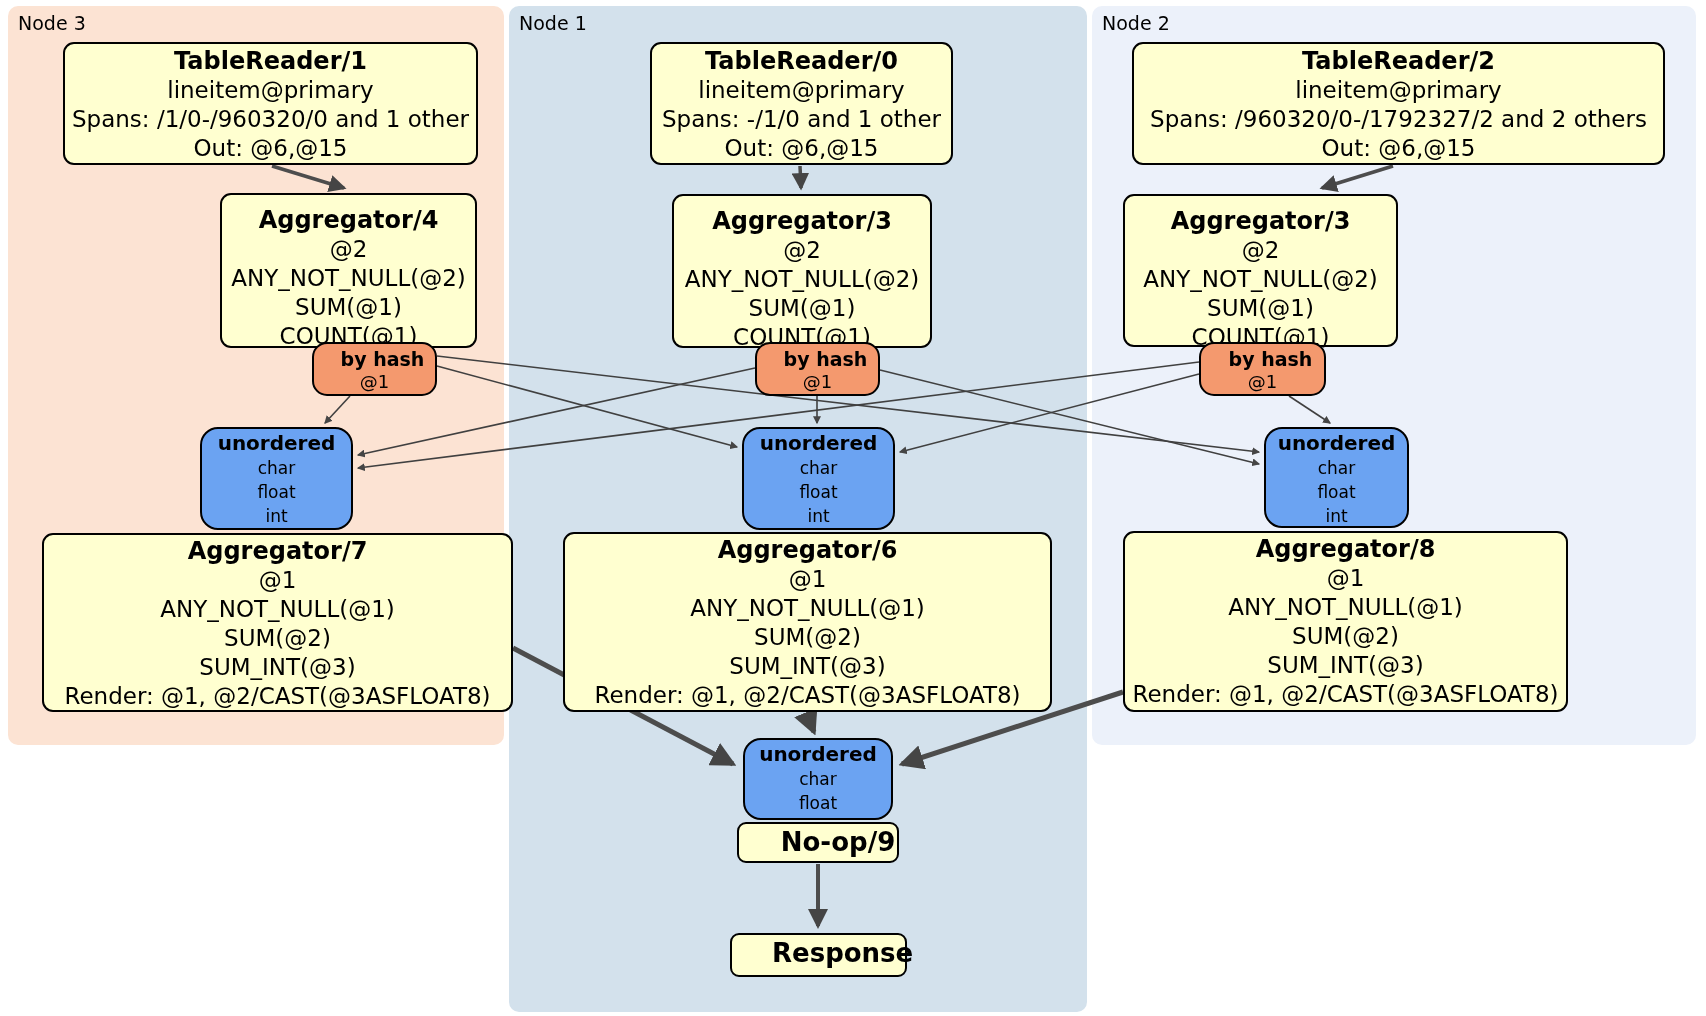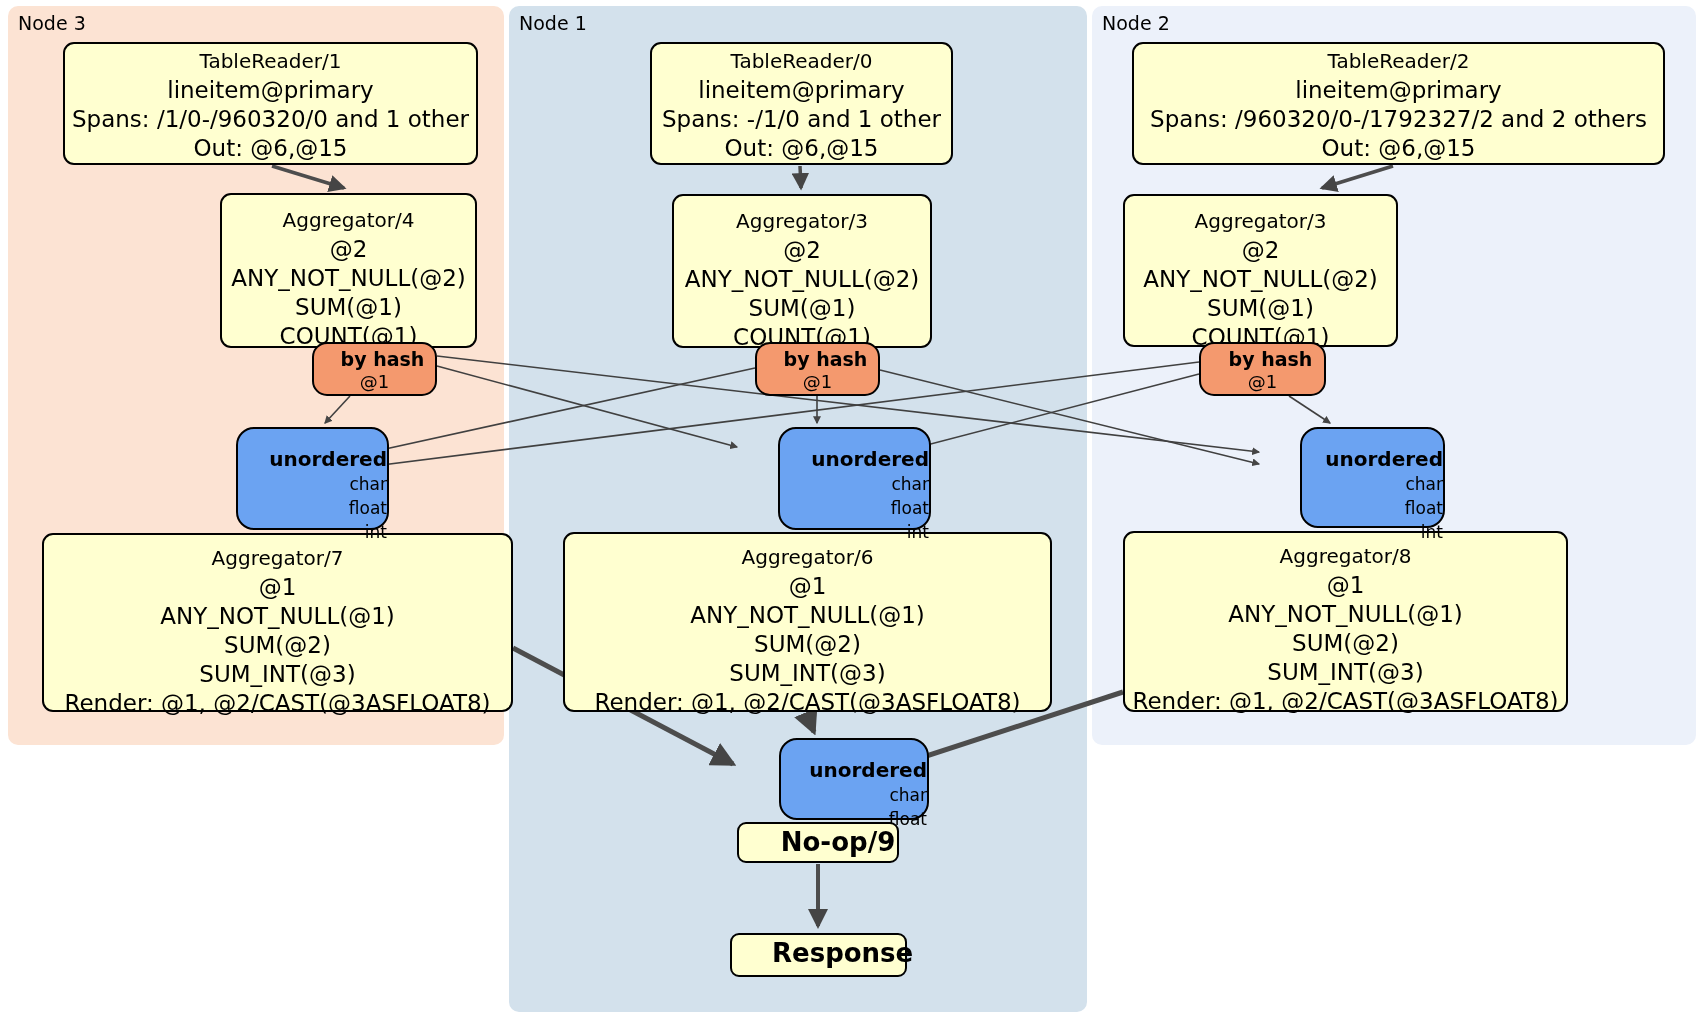--- a/index.html
+++ b/index.html
@@ -10,34 +10,34 @@
   .region{position:absolute;border-radius:10px;}
   .region-node3{left:8px;top:6px;width:496px;height:739px;background:var(--node3_bg);}
   .region-node1{left:509px;top:6px;width:578px;height:1006px;background:var(--node1_bg);}
   .region-node2{left:1092px;top:6px;width:604px;height:739px;background:var(--node2_bg);}
   .region-label{position:absolute;left:10px;top:6px;font-size:19px;line-height:22px;color:#000;}
   svg.edges{position:absolute;left:0;top:0;z-index:1;}
   .box{
     position:absolute;box-sizing:border-box;text-align:center;
     background:var(--box_bg);border:2px solid #000;border-radius:11px;z-index:2;
   }
-  .box .title{font-weight:normal;font-size:20px;line-height:30px;}
+  .box .title{font-weight:bold;font-size:24px;line-height:30px;}
   .box .line{font-size:23px;line-height:29px;white-space:nowrap;}
   .tr{padding-top:2px;}
   .agg-top{padding-top:10px;}
-  .agg-bot{padding-top:8px;}
+  .agg-bot{padding-top:1px;}
   .router{
     position:absolute;box-sizing:border-box;text-align:center;z-index:3;
     background:var(--router_bg);border:2px solid #000;border-radius:15px;padding-top:3px;
   }
   .router .title{font-weight:bold;font-size:19px;line-height:24px;padding-left:16px;}
   .router .sub{font-size:18px;line-height:21px;}
   .sync{
-    position:absolute;box-sizing:border-box;text-align:right;z-index:3;
-    background:var(--sync_bg);border:2.5px solid #000;border-radius:18px;padding-top:18px;margin-left:36px;
+    position:absolute;box-sizing:border-box;text-align:center;z-index:3;
+    background:var(--sync_bg);border:2.5px solid #000;border-radius:18px;padding-top:2px;
   }
   .sync .title{font-weight:bold;font-size:20px;line-height:25px;}
   .sync .sub{font-size:17px;line-height:24px;}
   .mini{z-index:3;border-radius:9px;padding-left:40px;}
   .mini .title{font-size:26px;line-height:36px;font-weight:bold;}
 </style>
 </head>
 <body>
 
 <div class="canvas">

